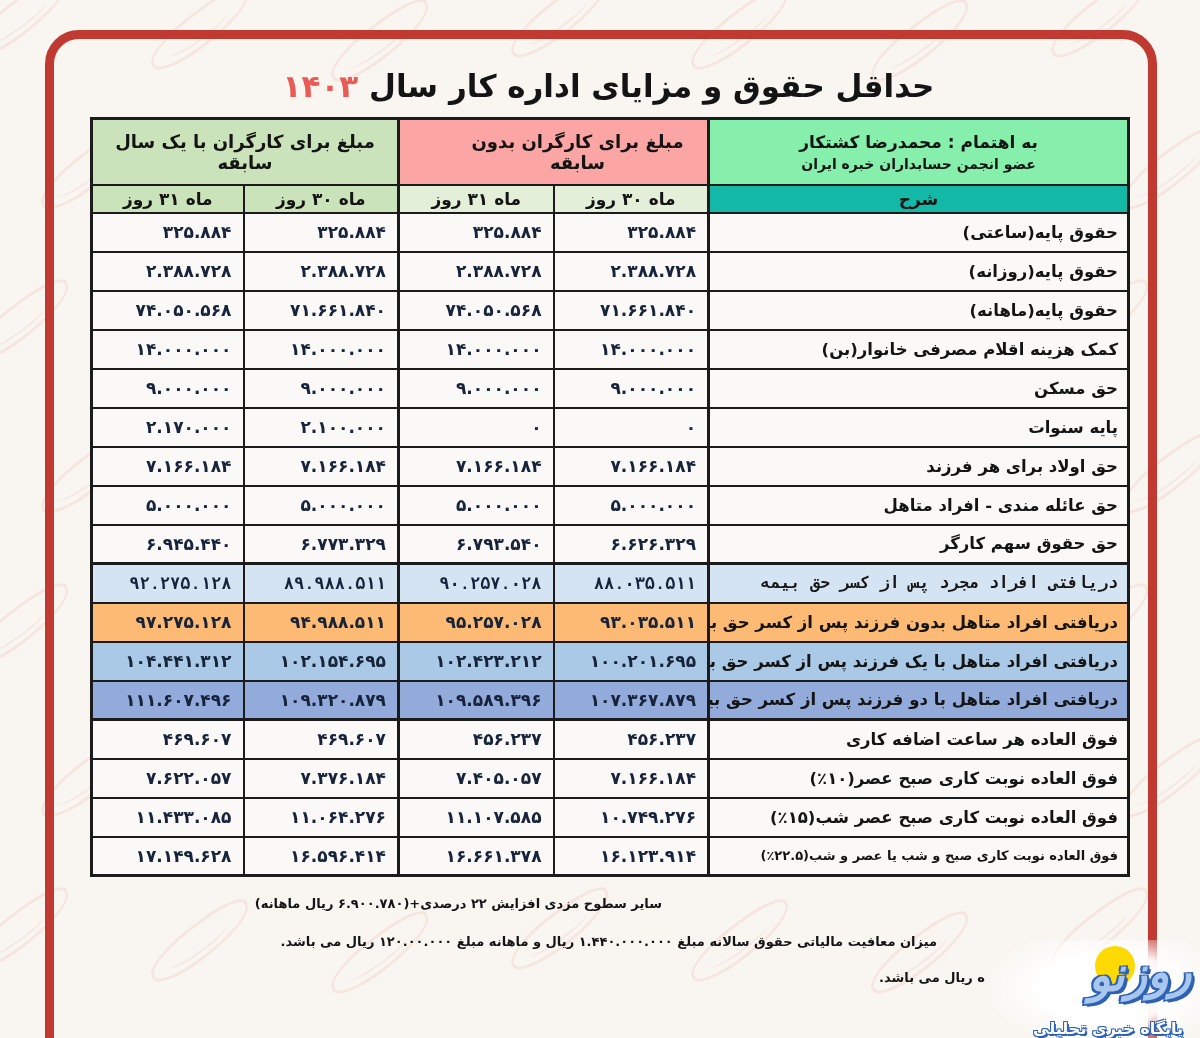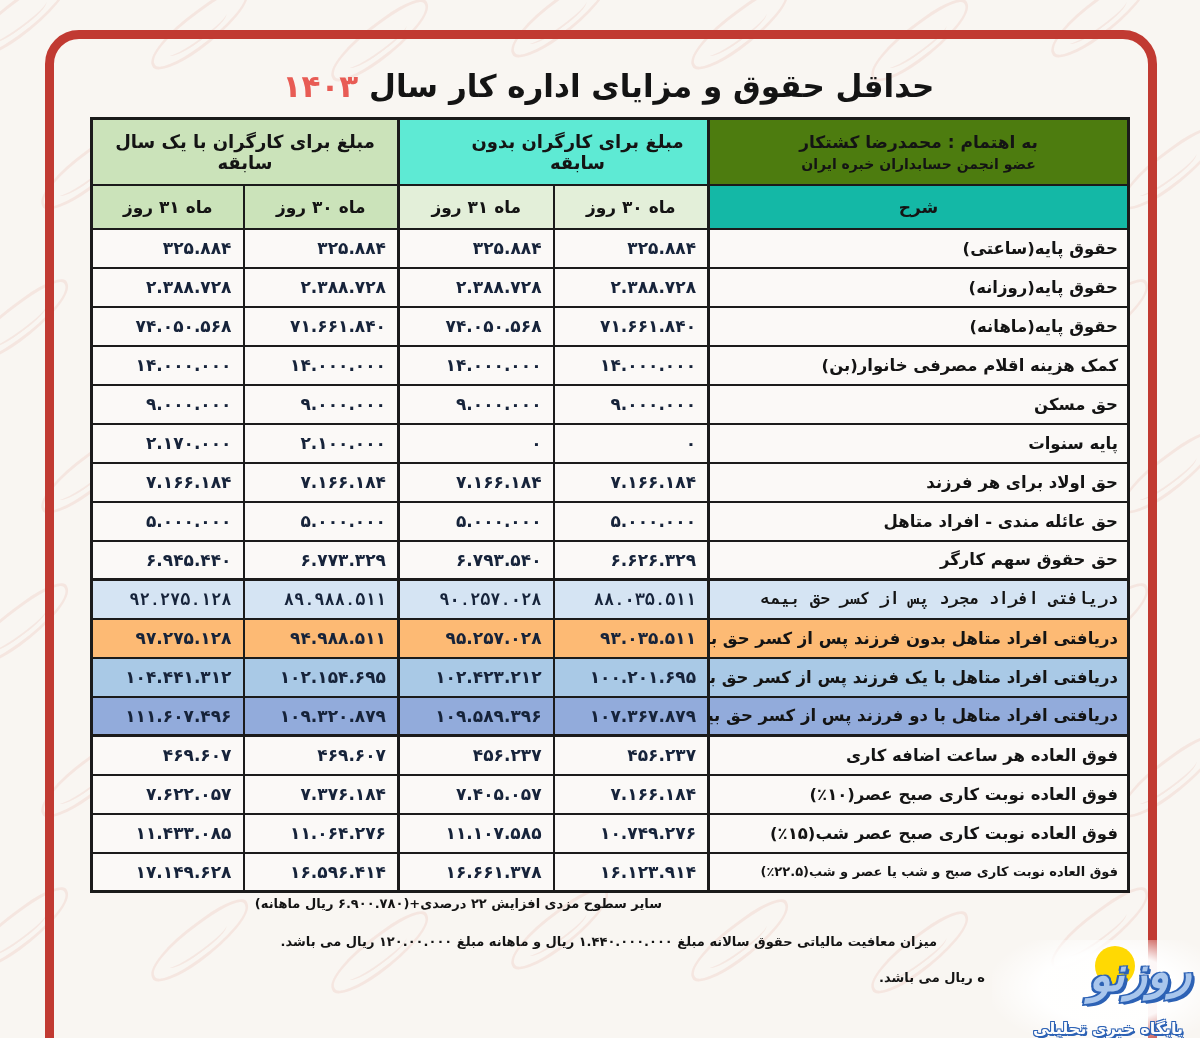--- a/index.html
+++ b/index.html
@@ -38,26 +38,26 @@
     border-collapse:collapse; table-layout:fixed; direction:rtl;
     background:#fbf9f7;
   }
   .main-table th, .main-table td {
     border:2px solid #1b1b1b; vertical-align:middle; color:#141414;
   }
   .main-table { border:3px solid #1b1b1b; }
   
   th.sep3, td.sep3 { border-right-width:3px; }
   tr.row-groups th { height:66px; font-size:18px; font-weight:bold; }
-  .prepared-cell { background:#4d7c0f; }
+  .prepared-cell { background:#86efac; }
   .prepared-cell .line1 { font-size:17px; font-weight:bold; }
   .prepared-cell .line2 { font-size:14px; font-weight:bold; margin-top:4px; }
-  .grp-noexp { background:#5eead4; text-align:center;padding-left:48px; }
+  .grp-noexp { background:#fca5a5; text-align:center;padding-left:48px; }
   .grp-oneyr { background:#cbe3ba; text-align:center; }
-  tr.row-cols th { height:44px; font-size:17px; font-weight:bold; text-align:center; }
+  tr.row-cols th { height:28px; font-size:17px; font-weight:bold; text-align:center; }
   .desc-h { background:#14b8a6; }
   .sub-noexp { background:#e3efd9; }
   .sub-oneyr { background:#cbe3ba; }
   tbody td { height:39px; font-weight:bold; }
   td.label-cell {
     font-size:16.5px; text-align:right; padding-right:9px; padding-left:4px;
     direction:rtl; white-space:nowrap; overflow:hidden;
   }
   tbody tr:last-child td.label-cell { font-size:13px; }
   td.num-cell {

